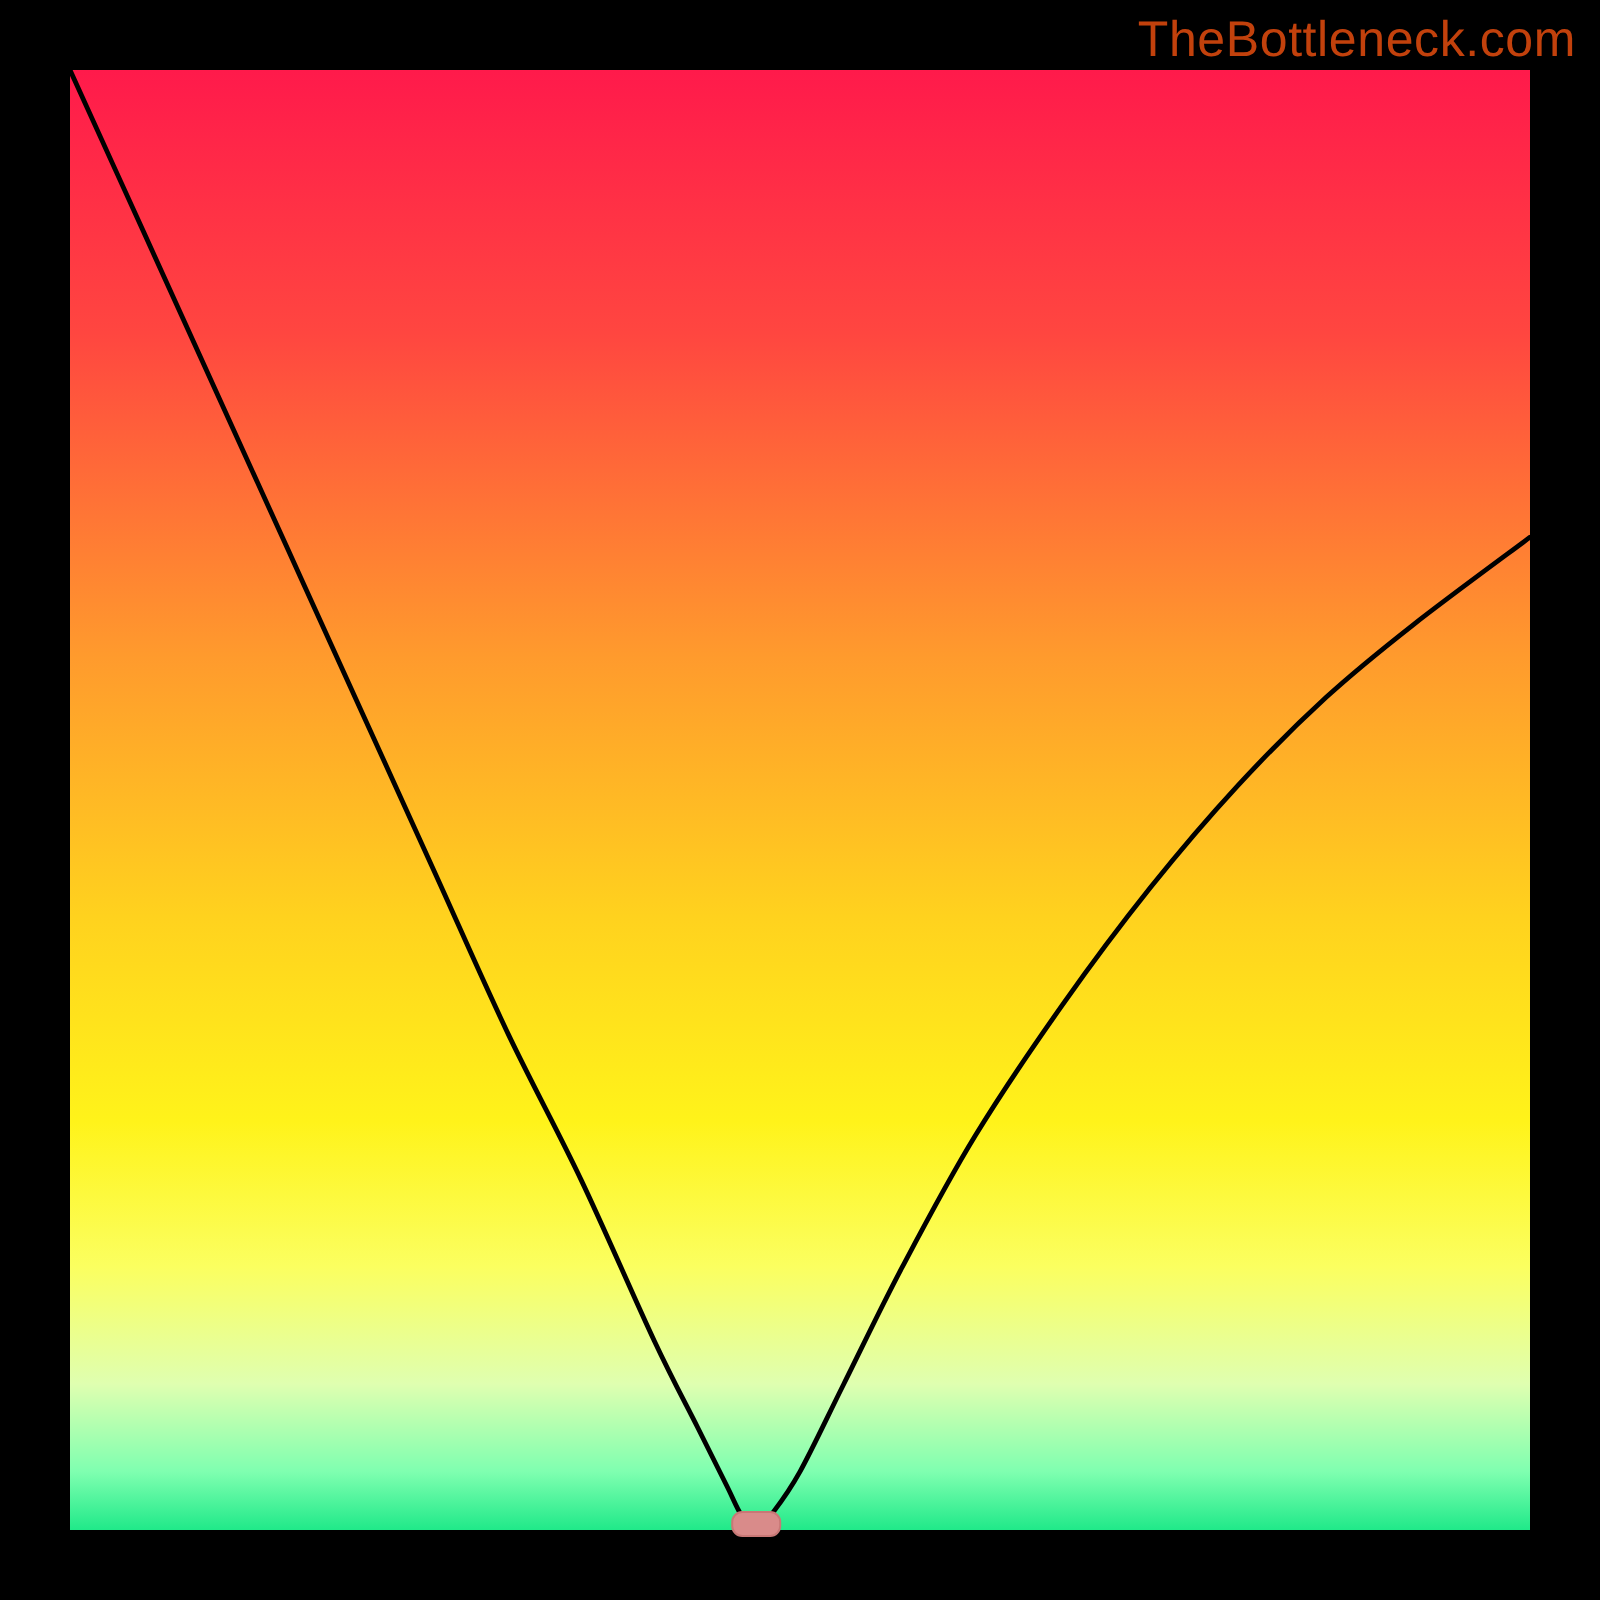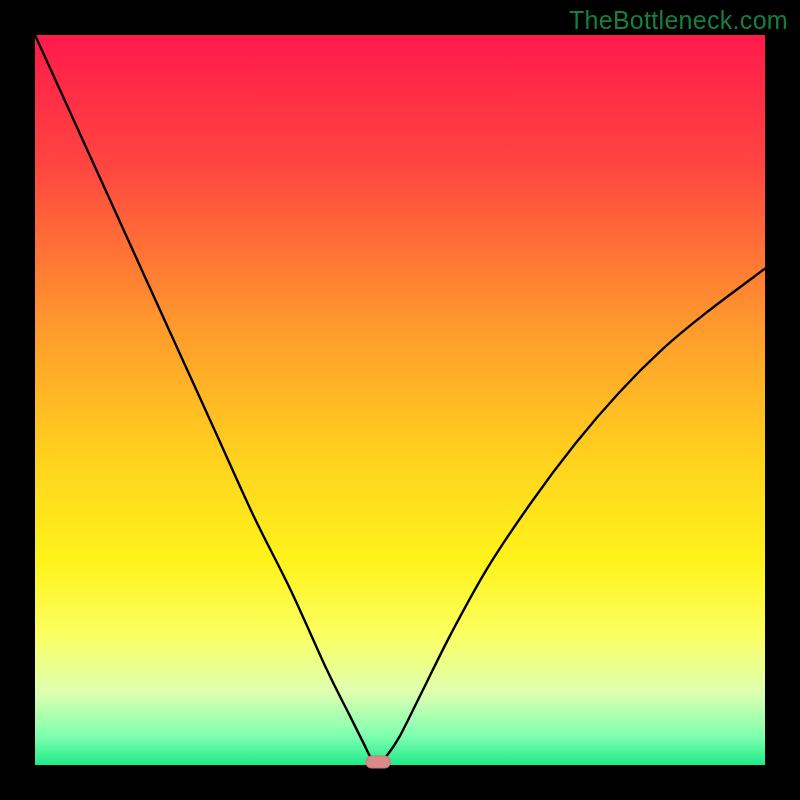--- a/index.html
+++ b/index.html
@@ -16,21 +16,21 @@
     top: 0;
     left: 0;
     width: 800px;
     height: 800px;
     background: #000;
   }
   .watermark {
     position: absolute;
     top: 6px;
     right: 12px;
-    color: #15803d;
+    color: #c2410c;
     font-size: 25px;
     font-weight: 400;
     letter-spacing: 0.3px;
     z-index: 5;
   }
   svg {
     display: block;
   }
 </style>
 </head>

